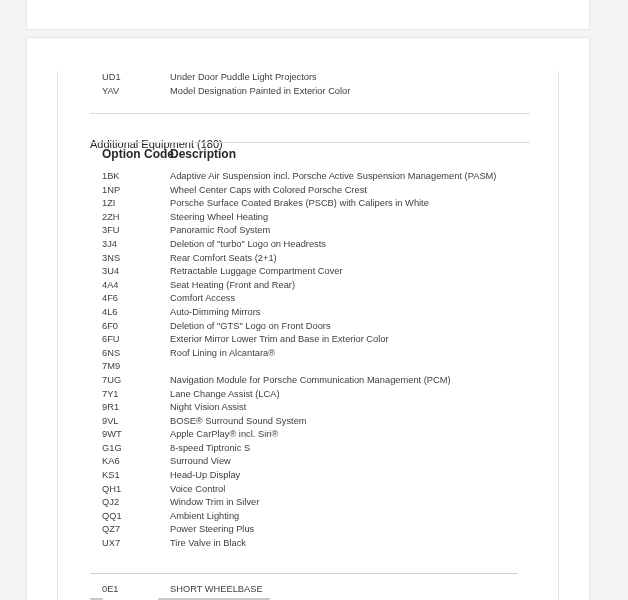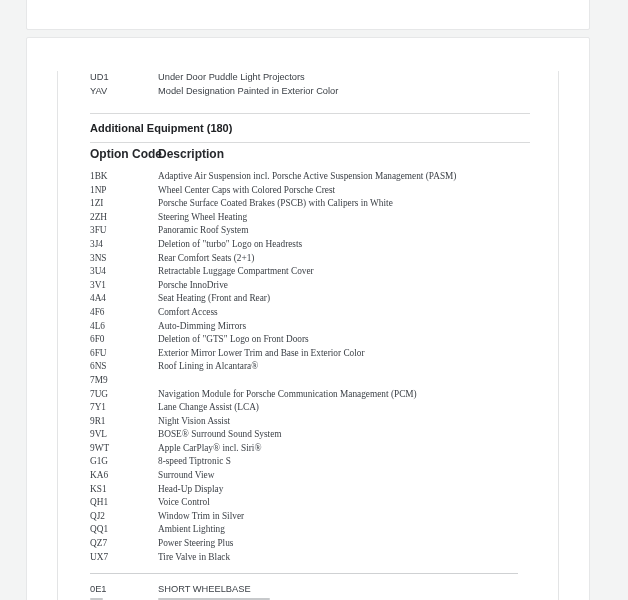--- a/index.html
+++ b/index.html
@@ -28,38 +28,39 @@
     border-right: 1px solid #e3e4e5;
     box-sizing: border-box;
   }
 
   .rows { position: absolute; left: 63px; right: 40px; }
   .row { display: flex; height: 13.6px; line-height: 13.6px; }
   .row .code {
     width: 68px; flex: 0 0 68px;
     font-size: 9.3px; color: #3c4147;
     white-space: nowrap;
+    margin-left: 12px;
   }
   .row .desc {
     font-size: 9.3px; color: #3c4147;
     white-space: nowrap;
   }
 
   #prev-rows { top: 33px; }
-  #main-rows { top: 132px; font-family: Liberation Serif, serif; }
+  #main-rows { top: 132px; }
   #next-rows { top: 545px; }
 
   .rule { position: absolute; left: 63px; height: 1px; background: #d9dadb; }
   #rule-above-heading { top: 75px;  width: 440px; }
   #rule-below-heading { top: 104px; width: 440px; }
   #group-divider      { top: 535px; width: 428px; background: #cfd1d3; }
 
   #section-heading {
-    position: absolute; left: 63px; top: 80px;
-    font-size: 11px; font-weight: bold;
+    position: absolute; left: 63px; top: 96px;
+    font-size: 11px; font-weight: normal;
     color: #202225; line-height: 20px;
     white-space: nowrap;
   }
   #column-header { top: 108px; }
   #column-header .row { height: 16px; line-height: 16px; }
   #column-header .code, #column-header .desc {
     font-weight: bold; font-size: 12px; color: #26282c;
   }
 
   
@@ -141,24 +142,20 @@
       <div class="row">
         <span class="code">3NS</span>
         <span class="desc">Rear Comfort Seats (2+1)</span>
       </div>
 
       <div class="row">
         <span class="code">3U4</span>
         <span class="desc">Retractable Luggage Compartment Cover</span>
       </div>
 
-      <div class="row">
-        <span class="code">3V1</span>
-        <span class="desc">Porsche InnoDrive</span>
-      </div>
 
       <div class="row">
         <span class="code">4A4</span>
         <span class="desc">Seat Heating (Front and Rear)</span>
       </div>
 
       <div class="row">
         <span class="code">4F6</span>
         <span class="desc">Comfort Access</span>
       </div>

